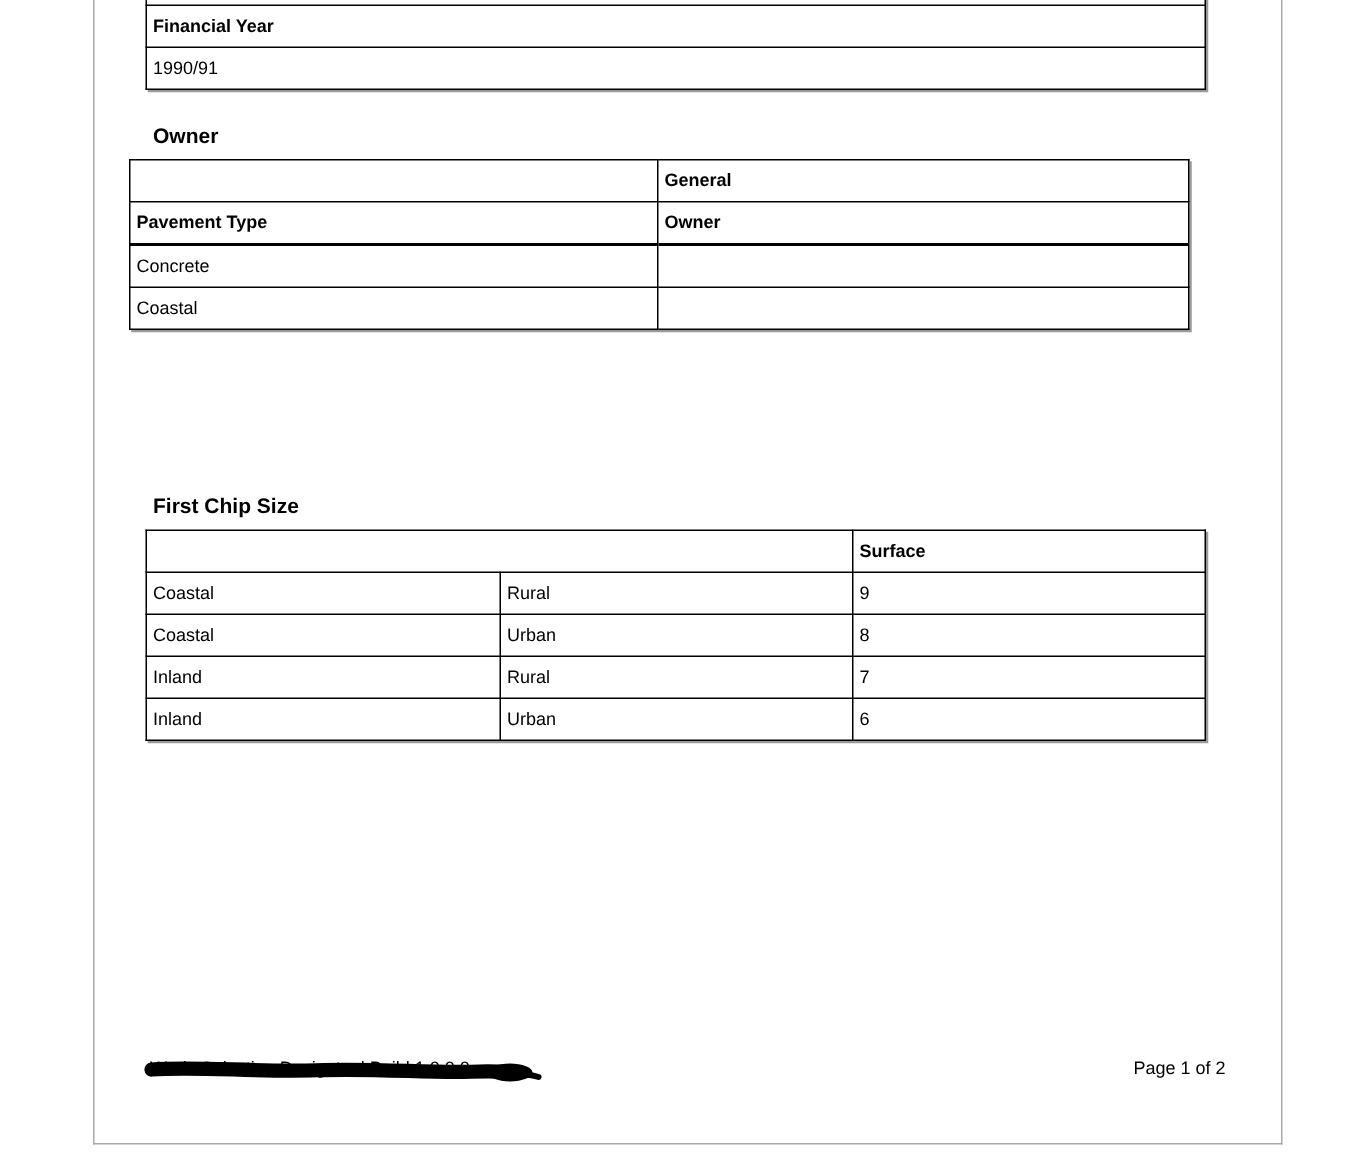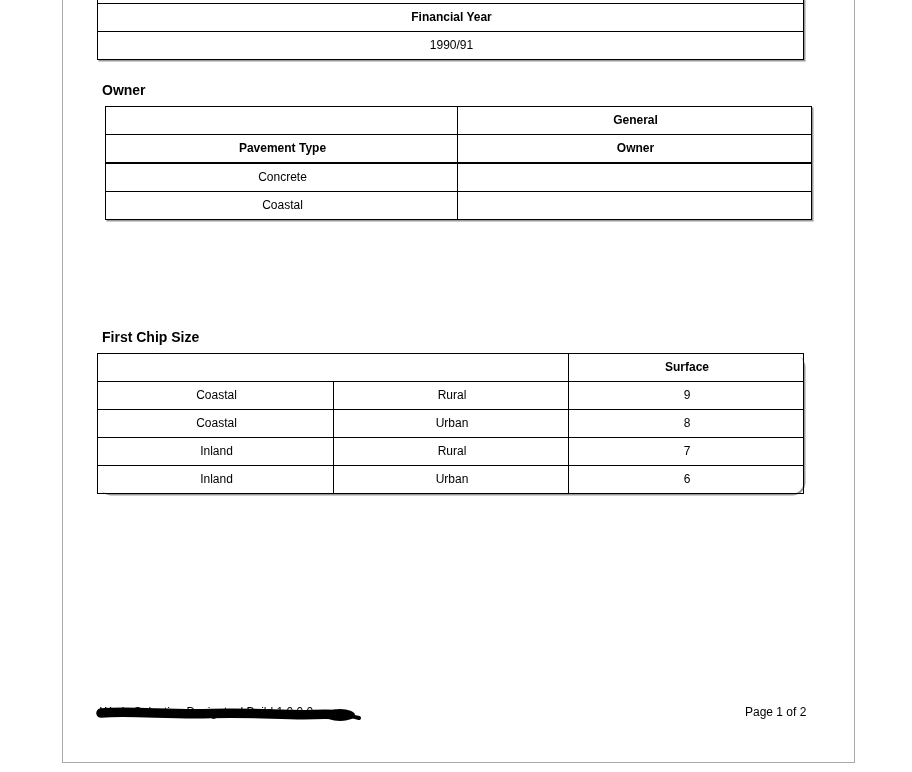--- a/index.html
+++ b/index.html
@@ -34,21 +34,20 @@
   }
   table.rpt td {
     border: 1px solid #000000;
     height: 27px;
     padding: 0 2px 0 4px;
     font-size: 12px;
     line-height: 13px;
     vertical-align: middle;
     overflow: hidden;
     white-space: nowrap;
-    text-align: center;
   }
   table.rpt td.b { font-weight: bold; }
   table.rpt tr.hdr td { border-bottom-width: 2px; }
   .section-heading {
     position: absolute;
     font-size: 14px;
     font-weight: bold;
     line-height: 15px;
   }
   .footer-text {
@@ -84,21 +83,21 @@
       <td class="b">Financial Year</td>
     </tr>
     <tr>
       <td>1990/91</td>
     </tr>
   </tbody>
     </table>
 
   <div class="section-heading" style="left:102px; top:83px;">Owner</div>
 
-  <table class="rpt" style="left:105px; top:106px; width:706px;">
+  <table class="rpt" style="left:86px; top:106px; width:706px;">
     <colgroup>
         <col style="width:352px">
         <col style="width:354px">
       </colgroup>
     <tbody>
         <tr>
       <td></td>
       <td class="b">General</td>
     </tr>
     <tr class="hdr">
@@ -111,21 +110,21 @@
     </tr>
     <tr>
       <td>Coastal</td>
       <td></td>
     </tr>
   </tbody>
     </table>
 
   <div class="section-heading" style="left:102px; top:330px;">First Chip Size</div>
 
-  <table class="rpt" style="left:97px; top:353px; width:706px;border-radius:13px;">
+  <table class="rpt" style="left:97px; top:353px; width:706px;">
     <colgroup>
         <col style="width:236px">
         <col style="width:235px">
         <col style="width:235px">
       </colgroup>
     <tbody>
         <tr>
       <td colspan="2"></td>
       <td class="b">Surface</td>
     </tr>
@@ -153,15 +152,15 @@
     </table>
 
   <div class="footer-text" style="left:100px; top:704px;">WorksSelection.Designtool Build 1.0.0.0</div>
 
   <svg class="scribble" viewBox="0 0 266 24" aria-hidden="true">
     <path d="M5 11 C 35 8.5, 75 13, 115 11.5 C 155 10, 190 13.5, 218 12.5 C 232 12, 242 12.5, 247 13.5" fill="none" stroke="#000000" stroke-width="9.5" stroke-linecap="round"></path>
     <ellipse cx="244" cy="13" rx="15" ry="6" fill="#000000"></ellipse>
     <path d="M252 14 C 257 14.5, 260 15, 263 16" fill="none" stroke="#000000" stroke-width="4" stroke-linecap="round"></path>
   </svg>
 
-  <div class="footer-text" style="left:745px; top:704px; width:72px;">Page 1 of 2</div>
+  <div class="footer-text" style="left:745px; top:704px; width:72px;text-align:right;">Page 1 of 2</div>
 
 </div>
 
 </body></html>

